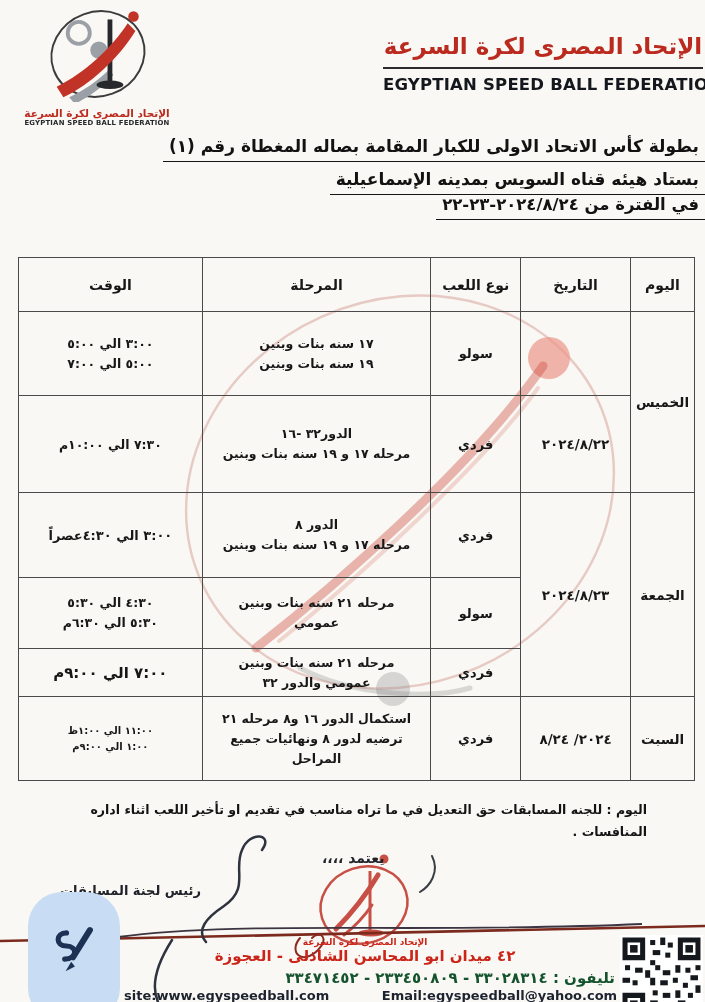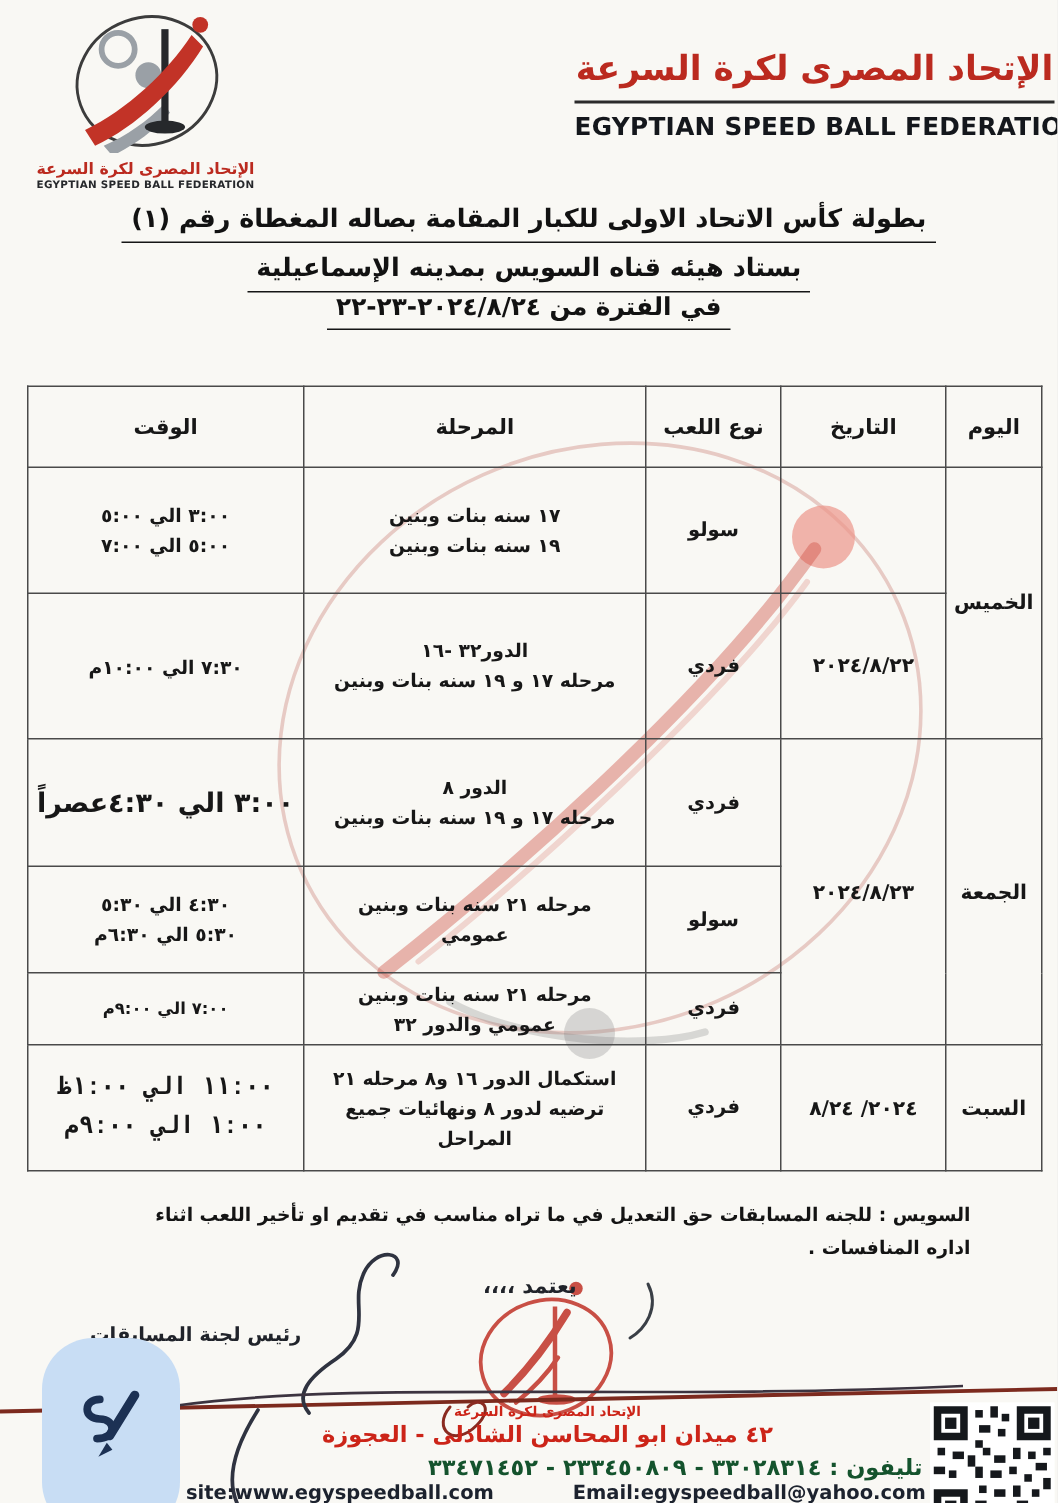--- a/index.html
+++ b/index.html
@@ -8,40 +8,40 @@
 
   
   .logo-block { position:absolute; left:22px; top:6px; width:150px; text-align:center; }
   .logo-ar { font-size:10.5px; font-weight:bold; color:#bb2a1f; white-space:nowrap; margin-top:1px; }
   .logo-en { font-size:6.9px; font-weight:bold; color:#26282b; white-space:nowrap; letter-spacing:.2px; }
   .brand-block { position:absolute; left:383px; top:33px; width:320px; text-align:center; }
   .brand-ar { display:block; font-size:23px; font-weight:bold; color:#bb2a1f; padding-bottom:8px; border-bottom:2px solid #2b2b2b; white-space:nowrap; }
   .brand-en { display:block; font-size:16.5px; font-weight:bold; color:#14171c; margin-top:6px; white-space:nowrap; letter-spacing:.2px; }
 
   
-  .titles { position:absolute; top:136px; left:0; right:0; text-align:center; direction:rtl; color:#121212; }
+  .titles { position:absolute; top:136px; left:0; right:0; direction:rtl; color:#121212; }
   .t-line { display:inline-block; border-bottom:1.8px solid #151515; padding:0 6px 5px; font-weight:bold; }
   .t1 { font-size:17px; margin-bottom:7px; }
   .t2 { font-size:17px; }
   .t3wrap { }
   .t3 { font-size:16.5px; }
   .ltr-num { direction:ltr; unicode-bidi:embed; }
 
   
   .watermark { position:absolute; inset:0; z-index:0; pointer-events:none; }
 
   
   .sched-wrap { position:absolute; top:257px; left:18px; width:677px; z-index:1; }
   table.sched { width:100%; border-collapse:collapse; direction:rtl; }
   table.sched td { border:1px solid #4a4a4a; text-align:center; vertical-align:middle; font-weight:bold; color:#171717; padding:2px 4px; background:transparent; }
   .hrow td { height:54px; font-size:14px; }
   td.daycell, td.datecell { font-size:13.5px; }
   td.typecell { font-size:13px; }
   .cell-lines div { font-size:12.5px; line-height:1.6; }
-  .gap-lines div { font-size:16px; line-height:1.6;font-family:Liberation Mono, monospace; }
+  .gap-lines div { font-size:10px; line-height:1.6; }
   .gap-lines div + div { }
   .r1 { height:84px; } .r2 { height:97px; } .r3 { height:85px; }
   .r4 { height:71px; } .r5 { height:48px; } .r6 { height:84px; }
 
   
   .note { position:absolute; top:799px; right:58px; width:566px; direction:rtl; text-align:right; font-size:12.5px; font-weight:bold; color:#141414; line-height:1.75; z-index:2; }
 
   
   .approve { position:absolute; left:322px; top:850px; font-size:14px; font-weight:bold; color:#20232a; direction:rtl; z-index:5; }
   .role { position:absolute; left:60px; top:883px; font-size:13px; font-weight:bold; color:#20232a; direction:rtl; z-index:5; }
@@ -148,21 +148,21 @@
       <tr class="r3">
         <td class="daycell" rowspan="3">الجمعة</td>
         <td class="datecell" rowspan="3"><span class="ltr-num">٢٠٢٤/٨/٢٣</span></td>
         <td class="typecell">فردي</td>
         <td>
               <div class="cell-lines">
           <div>الدور ٨</div>
           <div>مرحله ١٧ و ١٩ سنه بنات وبنين</div>
               </div>
             </td>
-        <td style="font-size:18px">٣:٠٠ الي ٤:٣٠عصراً</td>
+        <td style="font-size:13px">٣:٠٠ الي ٤:٣٠عصراً</td>
       </tr>
       <tr class="r4">
         <td class="typecell">سولو</td>
         <td>
               <div class="cell-lines">
           <div>مرحله ٢١ سنه بنات وبنين</div>
           <div>عمومي</div>
               </div>
             </td>
         <td>
@@ -173,21 +173,21 @@
             </td>
       </tr>
       <tr class="r5">
         <td class="typecell">فردي</td>
         <td>
               <div class="cell-lines">
           <div>مرحله ٢١ سنه بنات وبنين</div>
           <div>عمومي والدور ٣٢</div>
               </div>
             </td>
-        <td style="font-size:11px">٧:٠٠ الي ٩:٠٠م</td>
+        <td style="font-size:15px">٧:٠٠ الي ٩:٠٠م</td>
       </tr>
       <tr class="r6">
         <td class="daycell">السبت</td>
         <td class="datecell"><span class="ltr-num">٢٠٢٤/ ٨/٢٤</span></td>
         <td class="typecell">فردي</td>
         <td>
               <div class="cell-lines">
           <div>استكمال الدور ١٦ و٨ مرحله ٢١</div>
           <div>ترضيه لدور ٨ ونهائيات جميع المراحل</div>
               </div>
@@ -197,21 +197,21 @@
           <div>١١:٠٠ الي ١:٠٠ظ</div>
           <div>١:٠٠ الي ٩:٠٠م</div>
               </div>
             </td>
       </tr>
     </tbody>
       </table>
   </div>
 
   <div class="note">
-    <span>السويس :</span>
+    <span>اليوم :</span>
     <span>للجنه المسابقات حق التعديل في ما تراه مناسب في تقديم او تأخير اللعب  اثناء اداره المنافسات .</span>
   </div>
 
   <div class="approve">يعتمد ،،،،</div>
   <div class="role">رئيس لجنة المسابقات</div>
 
   <svg class="stamp" width="140" height="118" viewBox="0 0 140 118">
     <ellipse cx="72" cy="62" rx="44" ry="38" transform="rotate(-18 72 62)" fill="none" stroke="#c03227" stroke-width="2.5"></ellipse>
     <line x1="78" y1="28" x2="78" y2="88" stroke="#c03227" stroke-width="3"></line>
     <ellipse cx="79" cy="90" rx="13" ry="3.5" fill="#c03227"></ellipse>

